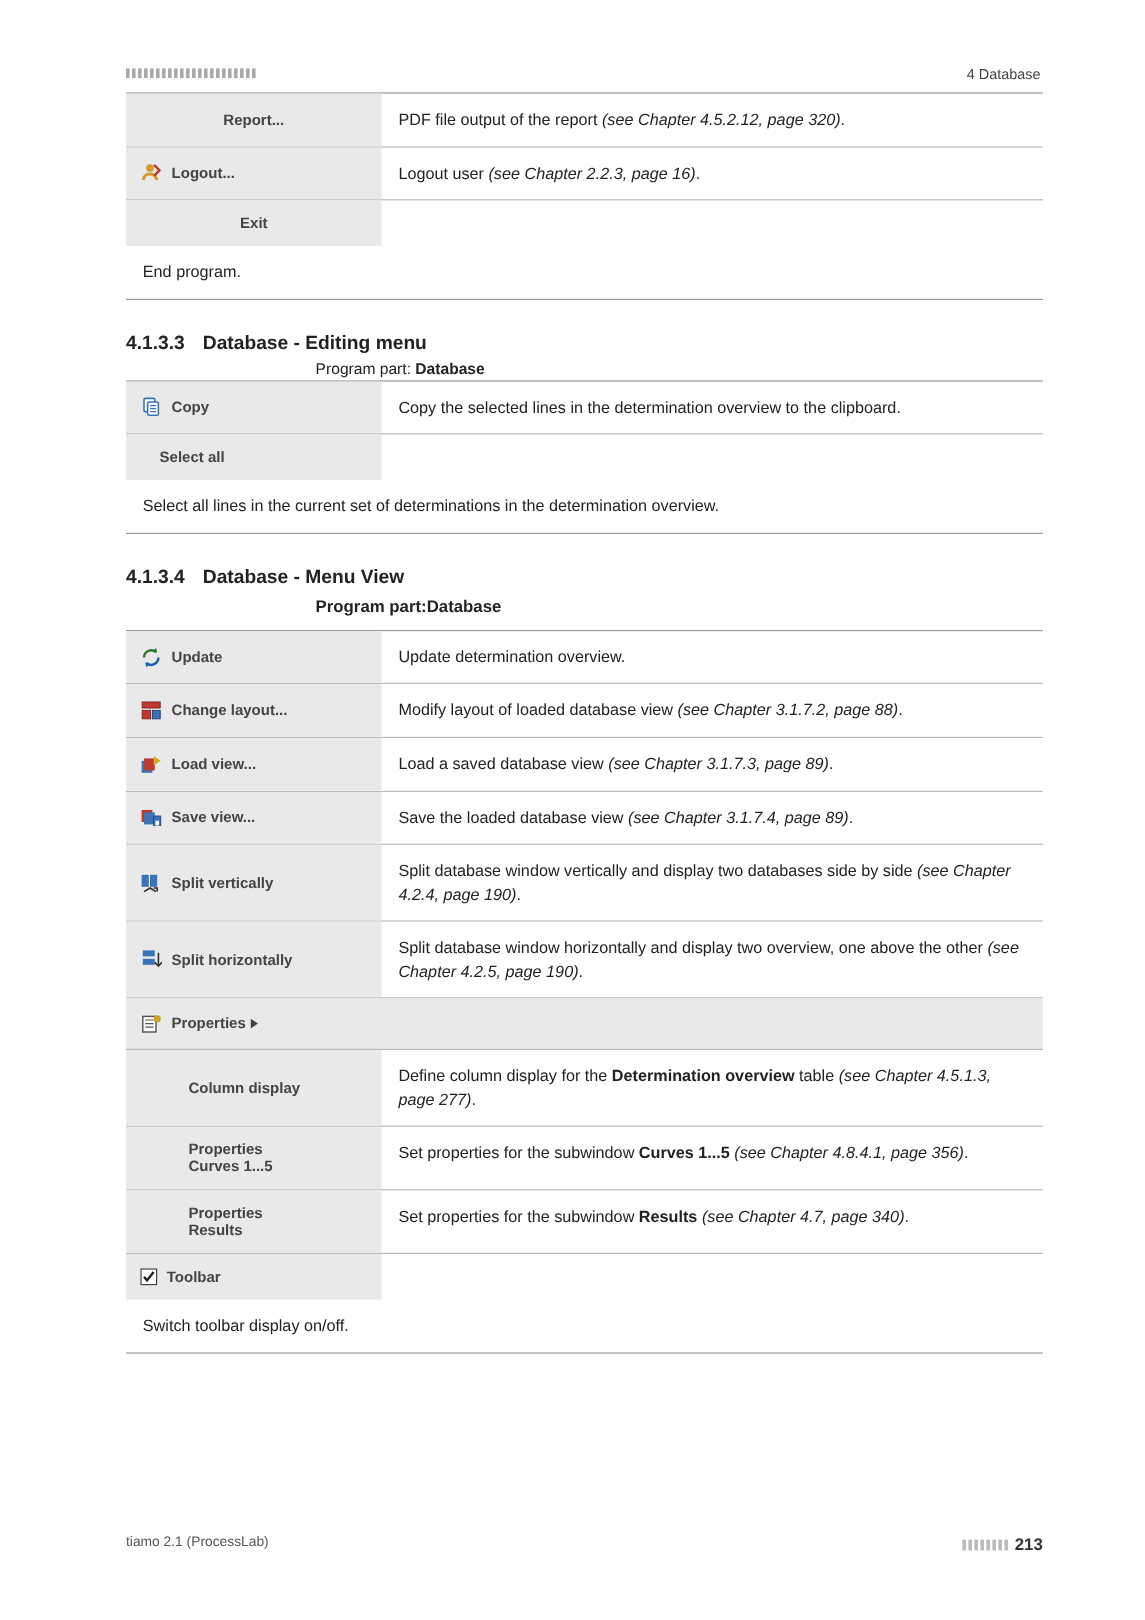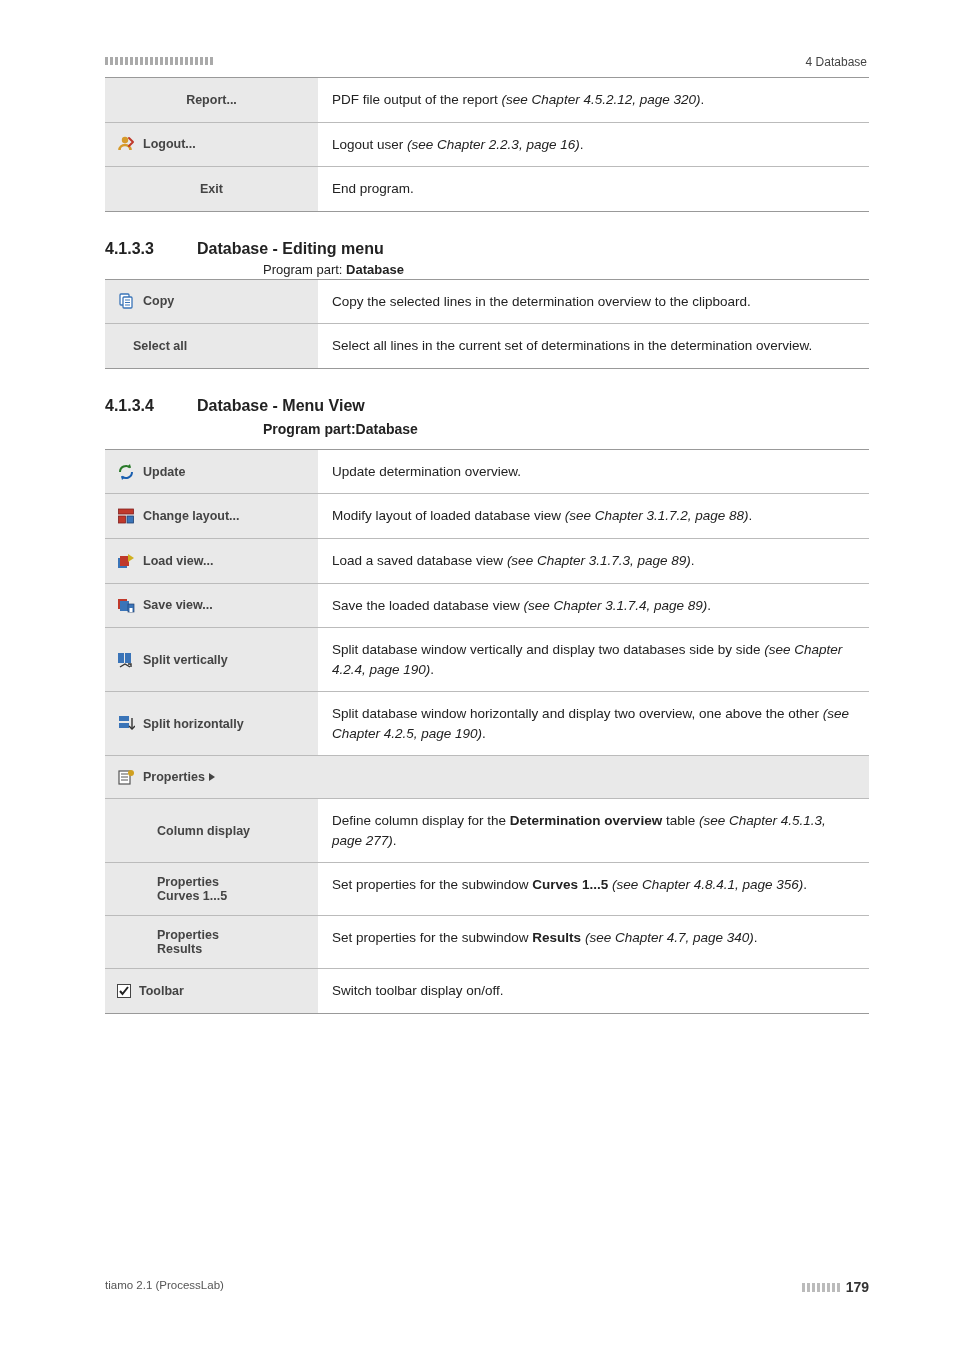--- a/index.html
+++ b/index.html
@@ -39,21 +39,21 @@
     color: #444;
   }
   .block {
     border-top: 1px solid #999;
     border-bottom: 1px solid #999;
   }
   .block .row {
     display: flex;
     border-bottom: 1px solid #bbb;
   }
-  .block .row:last-child { border-bottom: none; }
+  .block .row:last-child { border-bottom: none; flex-direction: column; }
   .cell-label {
     width: 213px;
     background: #e9e9e9;
     padding: 12px 12px 12px 12px;
     box-sizing: border-box;
     display: flex;
     align-items: center;
     font-weight: 600;
     font-size: 12.5px;
     color: #444;
@@ -66,21 +66,20 @@
     padding: 12px 14px;
     line-height: 1.45;
   }
   .italic { font-style: italic; }
   .bold { font-weight: 700; }
   h3.sec-num {
     font-size: 16px;
     font-weight: 800;
     margin: 28px 0 4px 0;
     display: flex;
-    gap: 28px;
     font-family: Arial, sans-serif;
   }
   h3.sec-num .num { min-width: 64px; }
   .subtitle {
     margin-left: 158px;
     font-size: 13px;
     margin-bottom: 2px;
     margin-top: 2px;
   }
   .subtitle.bold {
@@ -419,17 +418,17 @@
       <div class="bottom-bars">
         <span></span>
           <span></span>
           <span></span>
           <span></span>
           <span></span>
           <span></span>
           <span></span>
           <span></span>
       </div>
-      <span class="page-num">179</span>
+      <span class="page-num">213</span>
     </div>
   </div>
 
 </div>
 
 </body></html>

